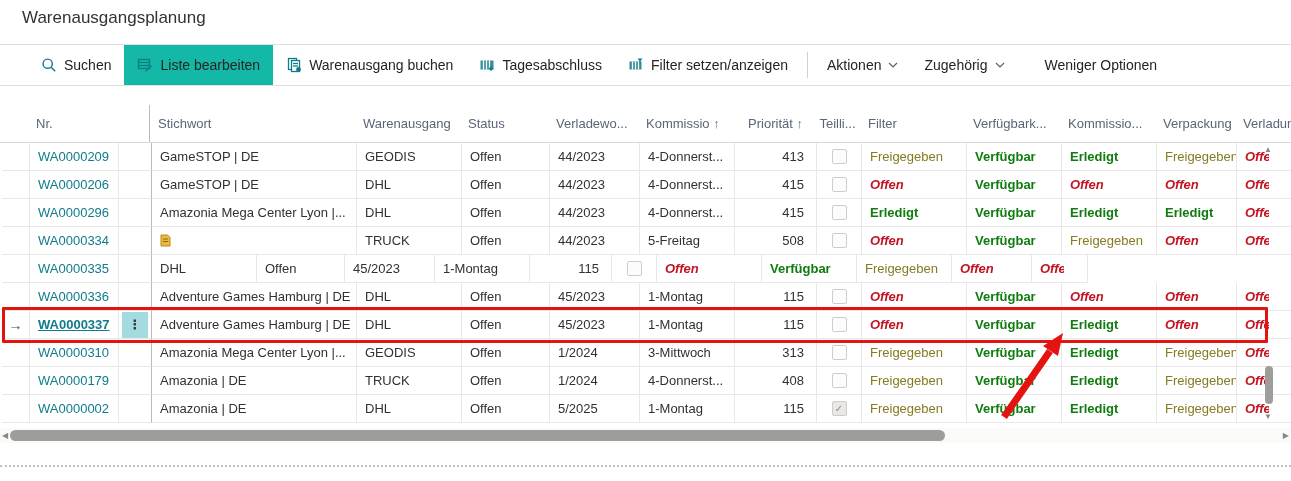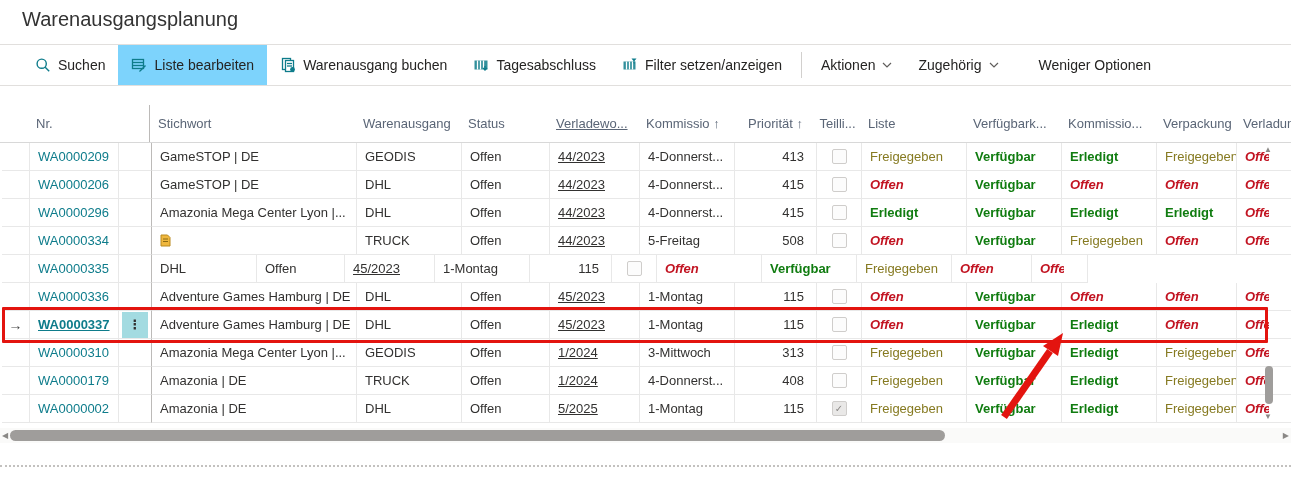--- a/index.html
+++ b/index.html
@@ -1,48 +1,48 @@
 <!DOCTYPE html>
 <html style="--accent: #0E7C8B; --link: #0E7C8B; --status-open: #C21422; --status-done: #107C10; --status-released: #867A21; --annotation: #E3140F; --selected-menu-bg: #A3DBE1;"><head>
 <meta charset="utf-8">
 <style>
   html,body{margin:0;padding:0;background:#fff;}
   .screen{
     position:relative;width:1291px;height:481px;background:#fff;overflow:hidden;
     font-family:"Liberation Sans","DejaVu Sans",sans-serif;color:#323130;
   }
   
-  .page-title{position:absolute;left:22px;top:8px;font-size:20px;color:#333;}
+  .page-title{position:absolute;left:22px;top:8px;font-size:17px;color:#333;}
   
   .actionbar{
     position:absolute;left:0;right:0;top:44px;height:42px;
-    display:flex;align-items:center;padding-left:22px;box-sizing:border-box;
+    display:flex;align-items:center;padding-left:28px;box-sizing:border-box;
     border-top:1px solid #e1dfdd;border-bottom:1px solid #e1dfdd;background:#fff;
   }
   .ab-item{display:flex;align-items:center;gap:7px;height:100%;padding:0 13px;font-size:14px;color:#252423;white-space:nowrap;cursor:default;}
-  .ab-item.active{background:#7dd3fc;}
+  .ab-item.active{background:#14b8a6;}
   .ab-item svg{flex:0 0 auto;}
   .ab-sep{width:1px;height:26px;background:#d2d0ce;margin:0 6px;}
   .ab-more{margin-left:14px;}
   .chev{width:10px;height:6px;}
   
   .grid-header{position:absolute;left:0;top:105px;width:1291px;height:38px;display:flex;align-items:center;border-bottom:1px solid #d8d8d8;box-sizing:border-box;}
   .grid-body{position:absolute;left:2px;top:143px;width:1291px;}
   .row{display:flex;height:28px;}
   .cell,.hcell{box-sizing:border-box;display:flex;align-items:center;padding-left:8px;overflow:hidden;white-space:nowrap;flex:0 0 auto;}
   .cell{font-size:13px;color:#323130;border-right:1px solid #e8e8e8;border-bottom:1px solid #e8e8e8;}
   .hcell{font-size:13px;color:#5a6576;height:100%;}
   .hcell.c-menu,.cell.c-menu{border-right:1px solid #bcbab8;}
   .c-gutter{width:28px;justify-content:center;padding-left:0;}
   .c-nr{width:89px;}
   .c-menu{width:33px;justify-content:center;padding-left:0;}
   .c-stichwort{width:205px;}
   .c-zustellercode{width:105px;}
   .c-status{width:88px;}
-  .c-verladewoche{width:90px;text-decoration:underline;}
+  .c-verladewoche{width:90px;}
   .c-verladetag{width:95px;}
   .c-prioritaet{width:82px;justify-content:flex-end;padding-right:12px;}
   .c-teillieferung{width:45px;justify-content:center;padding-left:0;}
   .c-lager{width:105px;}
   .c-verfuegbarkeit{width:95px;}
   .c-kommissionierung{width:95px;}
   .c-verpackung{width:80px;}
   .c-verladung{width:56px;}
   .cell.c-verladung span{display:block;max-width:24px;overflow:hidden;}
   .link{color:var(--link,#0e7c8b);text-decoration:none;}
@@ -144,21 +144,21 @@
       <div class="hcell c-gutter"></div>
       <div class="hcell c-nr">Nr.</div>
       <div class="hcell c-menu"></div>
       <div class="hcell c-stichwort">Stichwort</div>
       <div class="hcell c-zustellercode">Warenausgang</div>
       <div class="hcell c-status">Status</div>
       <div class="hcell c-verladewoche">Verladewo...</div>
       <div class="hcell c-verladetag">Kommissio ↑</div>
       <div class="hcell c-prioritaet">Priorität ↑</div>
       <div class="hcell c-teillieferung">Teilli...</div>
-      <div class="hcell c-lager">Liste</div>
+      <div class="hcell c-lager">Filter</div>
       <div class="hcell c-verfuegbarkeit">Verfügbark...</div>
       <div class="hcell c-kommissionierung">Kommissio...</div>
       <div class="hcell c-verpackung">Verpackung</div>
       <div class="hcell c-verladung">Verladung</div>
     </div>
   <div class="grid-body" id="grid-body">
       <div class="row">
         <div class="cell c-gutter"></div>
         <div class="cell c-nr">
           <a class="link" href="#">WA0000209</a>

